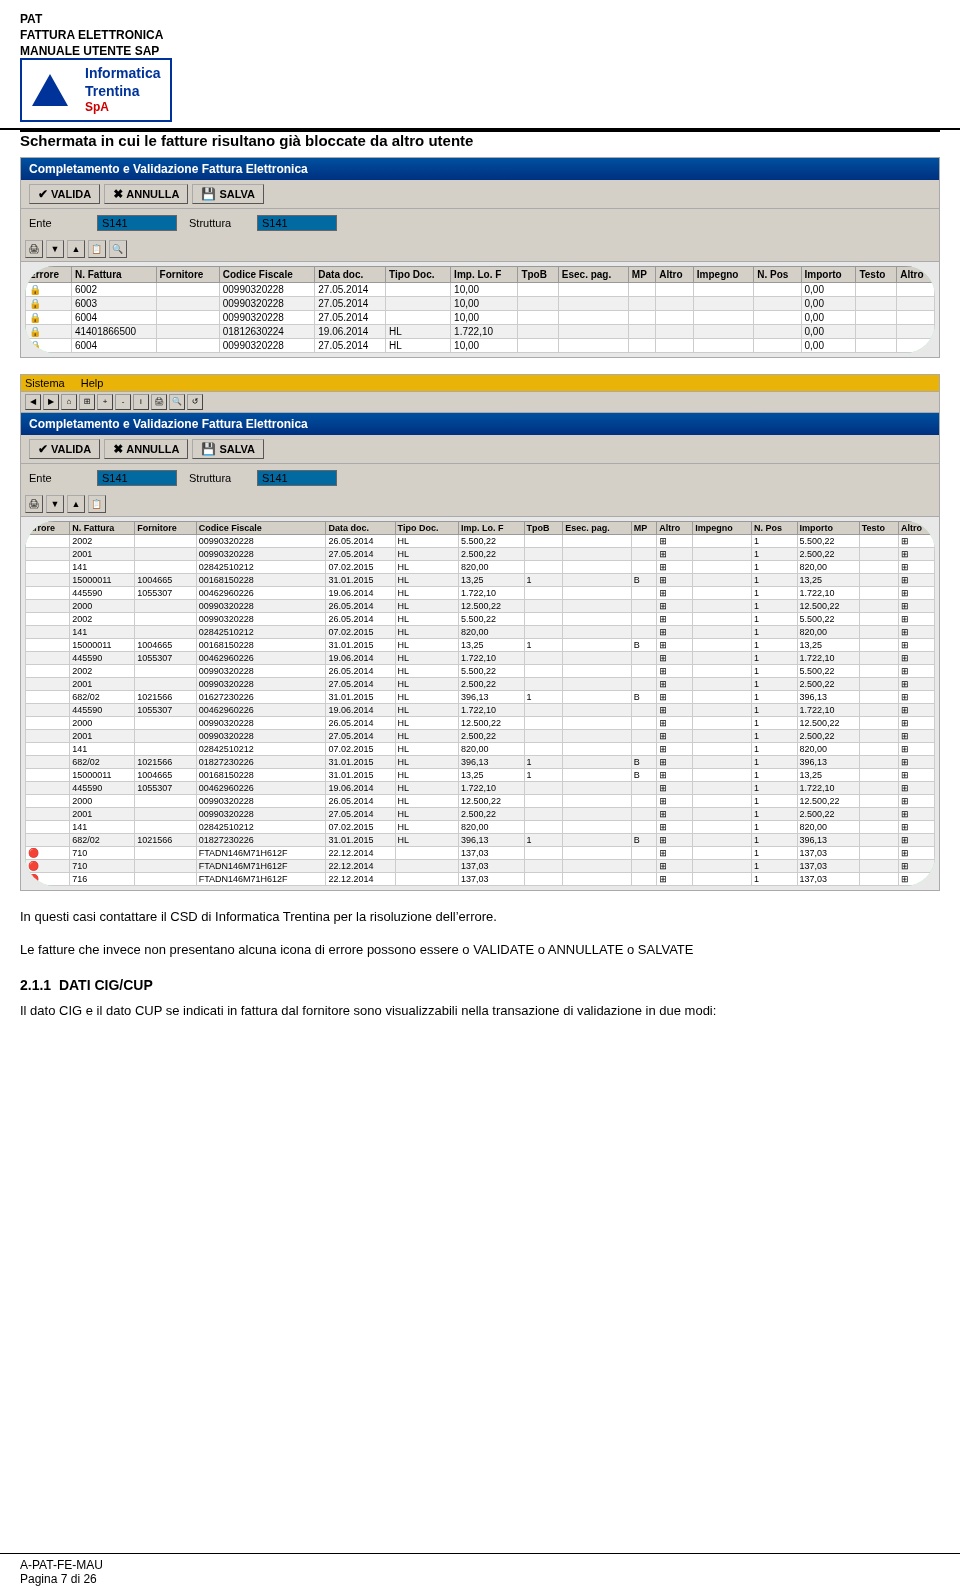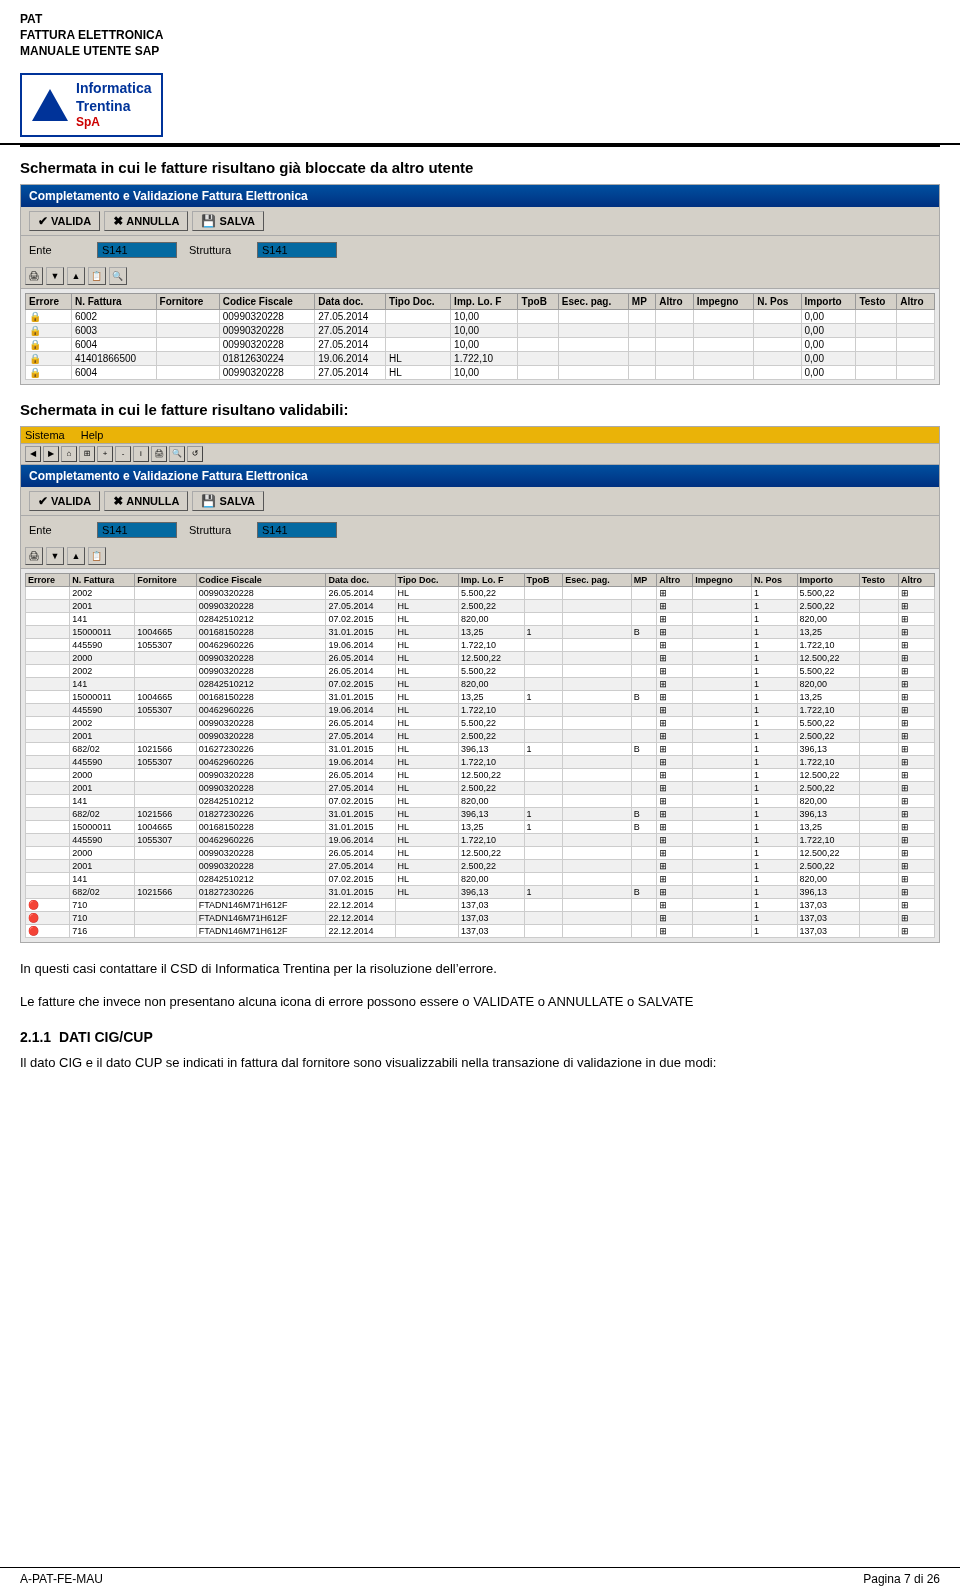--- a/index.html
+++ b/index.html
@@ -36,22 +36,21 @@
     .logo-area {
       display: flex;
       flex-direction: column;
       align-items: flex-end;
     }
     .logo-box {
       border: 2px solid #003399;
       padding: 4px 10px;
       display: flex;
       align-items: center;
-      gap: 8px;
-      margin-top: 15px;
+      gap: 17px;
     }
     .logo-triangle {
       width: 0;
       height: 0;
       border-left: 18px solid transparent;
       border-right: 18px solid transparent;
       border-bottom: 32px solid #003399;
     }
     .logo-text {
       display: flex;
@@ -61,21 +60,21 @@
       color: #003399;
       line-height: 1.3;
     }
     .logo-text .spa {
       font-size: 12px;
       color: #cc0000;
     }
 
     
     .main-content {
-      padding: 12px 20px;
+      padding: 0 20px;
     }
 
     .section-title {
       font-size: 15px;
       font-weight: bold;
       color: #000;
       margin-bottom: 8px;
     }
 
     
@@ -136,20 +135,21 @@
       padding: 1px 4px;
       font-size: 11px;
       width: 80px;
     }
 
     
     .sap-table-area {
       background: #86efac;
       margin: 4px 4px 4px 4px;
       overflow-x: auto;
+      border-radius: 30px;
     }
     .sap-icons-row {
       background: #d4d0c8;
       padding: 3px 4px;
       display: flex;
       gap: 3px;
       border-bottom: 1px solid #aaa;
     }
     .sap-icon-btn {
       width: 18px;
@@ -268,20 +268,21 @@
     .page-footer {
       position: fixed;
       bottom: 0;
       width: 960px;
       border-top: 1px solid #000;
       padding: 4px 20px;
       display: flex;
       justify-content: space-between;
       background: #fff;
       font-size: 12px;
+      flex-direction: column;
     }
   </style>
 </head>
 <body>
 
 <div class="page-header">
   <div class="header-left">
     <span>PAT</span>
     <span>FATTURA ELETTRONICA</span>
     <span>MANUALE UTENTE SAP</span>
@@ -448,21 +449,20 @@
               <td></td>
               <td>0,00</td>
               <td></td>
               <td></td>
             </tr>
           </tbody>
       </table>
     </div>
   </div>
 
-  <div class="section-title" style="margin-top:10px;">Schermata in cui le fatture risultano validabili:</div>
 
   <div class="sap-window sap-window-2">
     <div class="sap-menubar">
       <span class="sap-menu-item">Sistema</span>
       <span class="sap-menu-item">Help</span>
     </div>
     <div class="sap-toolbar-2">
       <div class="sap-icon-sm">◀</div>
       <div class="sap-icon-sm">▶</div>
       <div class="sap-icon-sm">⌂</div>

